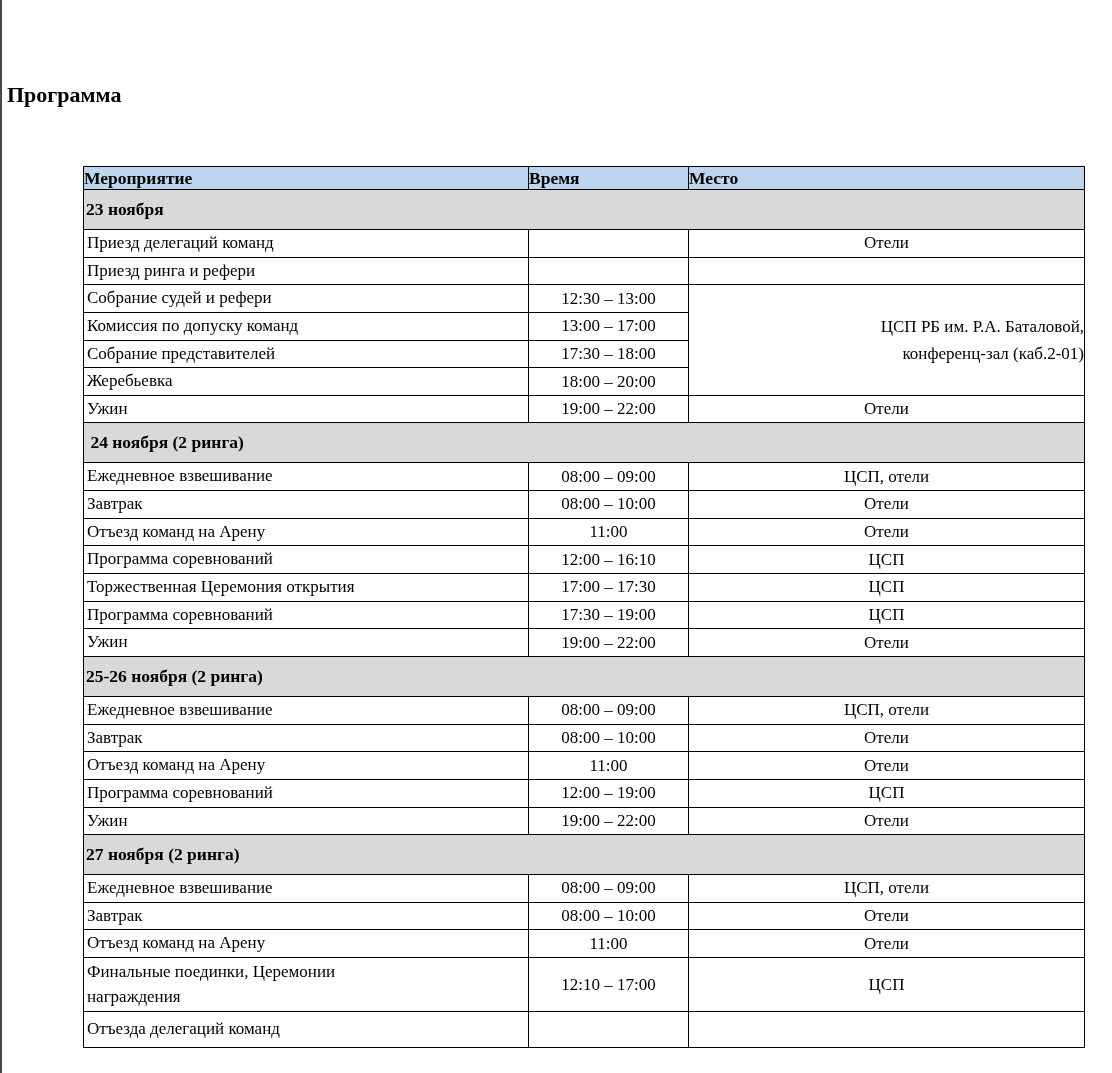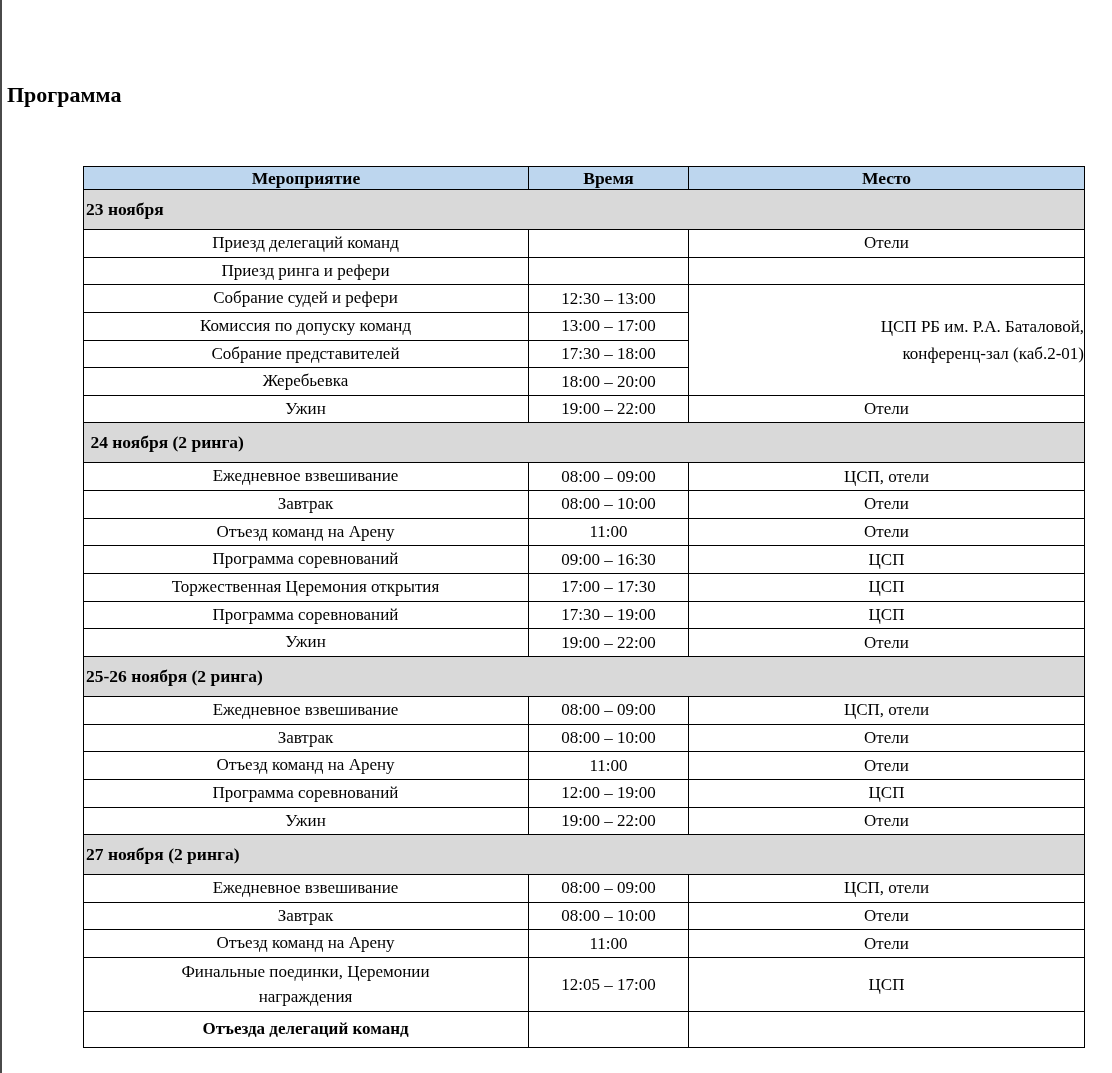--- a/index.html
+++ b/index.html
@@ -44,38 +44,38 @@
   th, td {
     border: 1.5px solid #000000;
     font-size: 17px;
     vertical-align: middle;
     padding: 0;
     overflow: hidden;
   }
   th {
     background: #bdd6ee;
     font-weight: bold;
-    text-align: center;
+    text-align: left;
     height: 23px;
     font-size: 17.5px;
   }
   .section-row td {
     background: #d9d9d9;
     font-weight: bold;
     text-align: left;
     height: 40px;
     padding: 0 2px;
     white-space: pre-wrap;
     font-size: 17.5px;
   }
   .data-row td { height: 26px; }
   .row-tall td { height: 54px; }
-  .row-last td { height: 36px; font-weight: bold; }
+  .row-last td { height: 36px; }
   td.event {
-    text-align: center;
+    text-align: left;
     padding: 1px 4px 1px 3px;
     white-space: pre-line;
     line-height: 1.45;
   }
   td.time, td.place { text-align: center; margin-left: 36px; }
   td.place-merged {
     text-align: right;
     line-height: 1.6;
     white-space: pre-line;
   }
@@ -153,21 +153,21 @@
         <td class="time">08:00 – 10:00</td>
         <td class="place">Отели</td>
       </tr>
       <tr class="data-row">
         <td class="event">Отъезд команд на Арену</td>
         <td class="time">11:00</td>
         <td class="place">Отели</td>
       </tr>
       <tr class="data-row">
         <td class="event">Программа соревнований</td>
-        <td class="time">09:00 – 16:30</td>
+        <td class="time">12:00 – 16:10</td>
         <td class="place">ЦСП</td>
       </tr>
       <tr class="data-row">
         <td class="event">Торжественная Церемония открытия</td>
         <td class="time">17:00 – 17:30</td>
         <td class="place">ЦСП</td>
       </tr>
       <tr class="data-row">
         <td class="event">Программа соревнований</td>
         <td class="time">17:30 – 19:00</td>
@@ -222,21 +222,21 @@
         <td class="place">Отели</td>
       </tr>
       <tr class="data-row">
         <td class="event">Отъезд команд на Арену</td>
         <td class="time">11:00</td>
         <td class="place">Отели</td>
       </tr>
       <tr class="data-row row-tall">
         <td class="event">Финальные поединки, Церемонии
 награждения</td>
-        <td class="time">12:05 – 17:00</td>
+        <td class="time">12:10 – 17:00</td>
         <td class="place">ЦСП</td>
       </tr>
       <tr class="data-row row-last">
         <td class="event">Отъезда делегаций команд</td>
         <td class="time"></td>
         <td class="place"></td>
       </tr>
 
     </tbody>
   </table>

